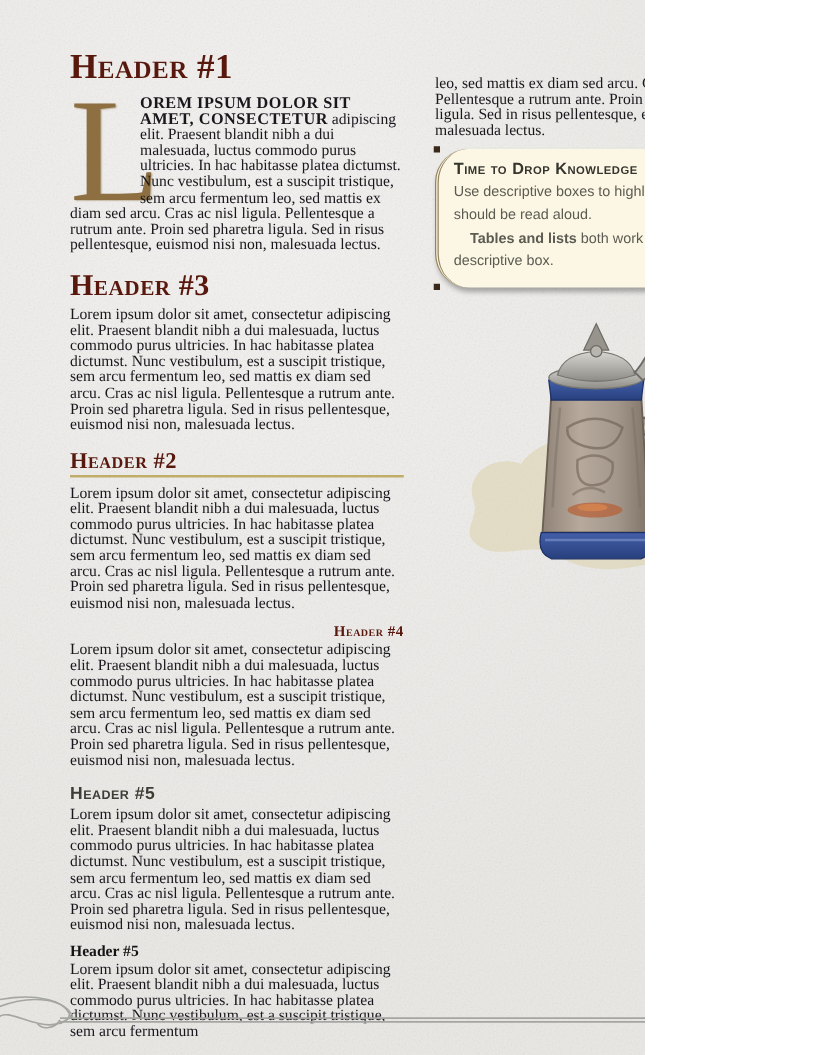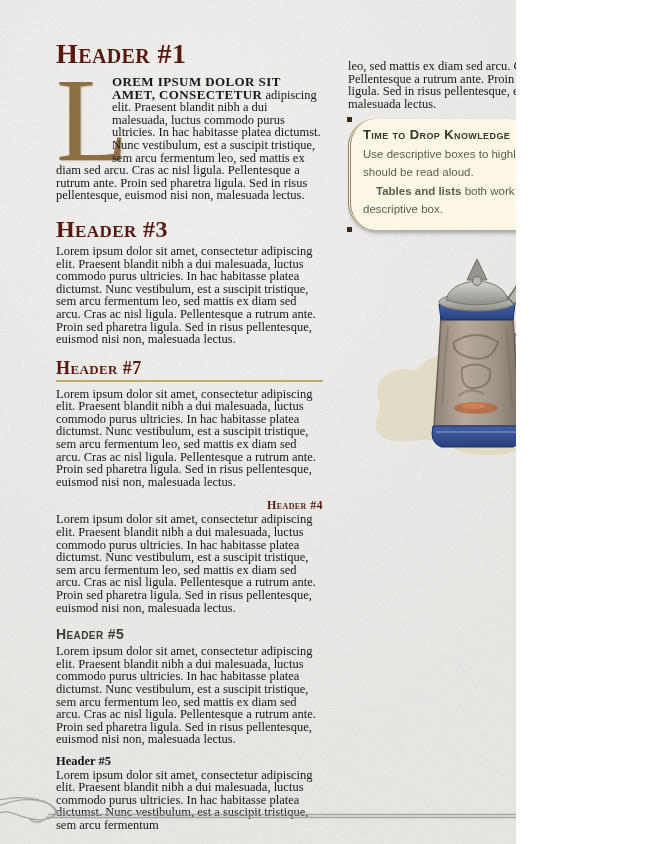--- a/index.html
+++ b/index.html
@@ -105,21 +105,21 @@
   <div class="content">
 
     <div class="col col-left">
       <h1 class="h-serif h1">Header #1</h1>
 
       <p class="body"><span class="dropcap">L</span><span class="lead-caps">OREM IPSUM DOLOR SIT AMET, CONSECTETUR</span> <span>adipiscing elit. Praesent blandit nibh a dui malesuada, luctus commodo purus ultricies. In hac habitasse platea dictumst. Nunc vestibulum, est a suscipit tristique, sem arcu fermentum leo, sed mattis ex diam sed arcu. Cras ac nisl ligula. Pellentesque a rutrum ante. Proin sed pharetra ligula. Sed in risus pellentesque, euismod nisi non, malesuada lectus.</span></p>
 
       <h2 class="h-serif h2">Header #3</h2>
       <p class="body">Lorem ipsum dolor sit amet, consectetur adipiscing elit. Praesent blandit nibh a dui malesuada, luctus commodo purus ultricies. In hac habitasse platea dictumst. Nunc vestibulum, est a suscipit tristique, sem arcu fermentum leo, sed mattis ex diam sed arcu. Cras ac nisl ligula. Pellentesque a rutrum ante. Proin sed pharetra ligula. Sed in risus pellentesque, euismod nisi non, malesuada lectus.</p>
 
-      <h3 class="h-serif h3">Header #7</h3>
+      <h3 class="h-serif h3">Header #2</h3>
       <p class="body">Lorem ipsum dolor sit amet, consectetur adipiscing elit. Praesent blandit nibh a dui malesuada, luctus commodo purus ultricies. In hac habitasse platea dictumst. Nunc vestibulum, est a suscipit tristique, sem arcu fermentum leo, sed mattis ex diam sed arcu. Cras ac nisl ligula. Pellentesque a rutrum ante. Proin sed pharetra ligula. Sed in risus pellentesque, euismod nisi non, malesuada lectus.</p>
 
       <h4 class="h-serif h4">Header #4</h4>
       <p class="body">Lorem ipsum dolor sit amet, consectetur adipiscing elit. Praesent blandit nibh a dui malesuada, luctus commodo purus ultricies. In hac habitasse platea dictumst. Nunc vestibulum, est a suscipit tristique, sem arcu fermentum leo, sed mattis ex diam sed arcu. Cras ac nisl ligula. Pellentesque a rutrum ante. Proin sed pharetra ligula. Sed in risus pellentesque, euismod nisi non, malesuada lectus.</p>
 
       <div class="h5">Header #5</div>
       <p class="body">Lorem ipsum dolor sit amet, consectetur adipiscing elit. Praesent blandit nibh a dui malesuada, luctus commodo purus ultricies. In hac habitasse platea dictumst. Nunc vestibulum, est a suscipit tristique, sem arcu fermentum leo, sed mattis ex diam sed arcu. Cras ac nisl ligula. Pellentesque a rutrum ante. Proin sed pharetra ligula. Sed in risus pellentesque, euismod nisi non, malesuada lectus.</p>
 
       <div class="h6">Header #5</div>
       <p class="body">Lorem ipsum dolor sit amet, consectetur adipiscing elit. Praesent blandit nibh a dui malesuada, luctus commodo purus ultricies. In hac habitasse platea dictumst. Nunc vestibulum, est a suscipit tristique, sem arcu fermentum</p>

